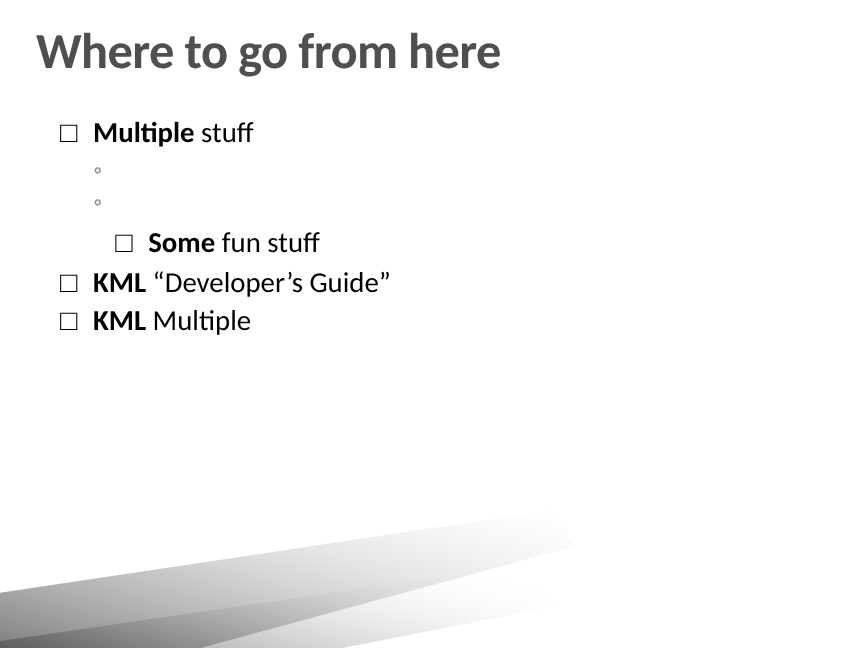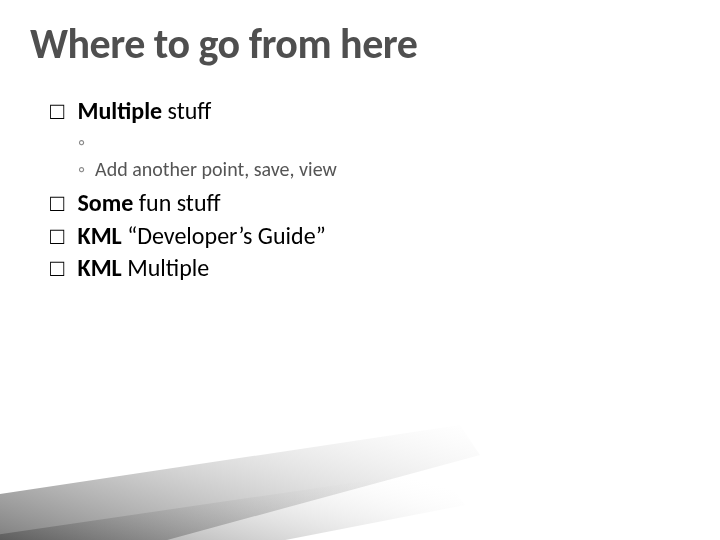--- a/index.html
+++ b/index.html
@@ -93,25 +93,24 @@
 
     <div class="lvl1">
       <span class="sq">□</span><span class="lead">Multiple</span><span> stuff</span>
     </div>
     <div class="sub">
       <div class="sub-row">
         <span class="chev">◦</span>
       </div>
       <div class="sub-row">
         <span class="chev">◦</span>
-        <span>Add another point, save, view</span>
       </div>
     </div>
 
-    <div class="lvl1" style="margin-top:4px;">
+    <div class="lvl1" style="margin-top:4px;margin-left:46px;">
       <span class="sq">□</span><span class="lead">Some</span><span> fun stuff</span>
     </div>
 
     <div class="lvl1">
       <span class="sq">□</span><span class="lead">KML</span><span> “Developer’s Guide”</span>
     </div>
 
     <div class="lvl1">
       <span class="sq">□</span><span class="lead">KML</span><span> Multiple</span>
     </div>

